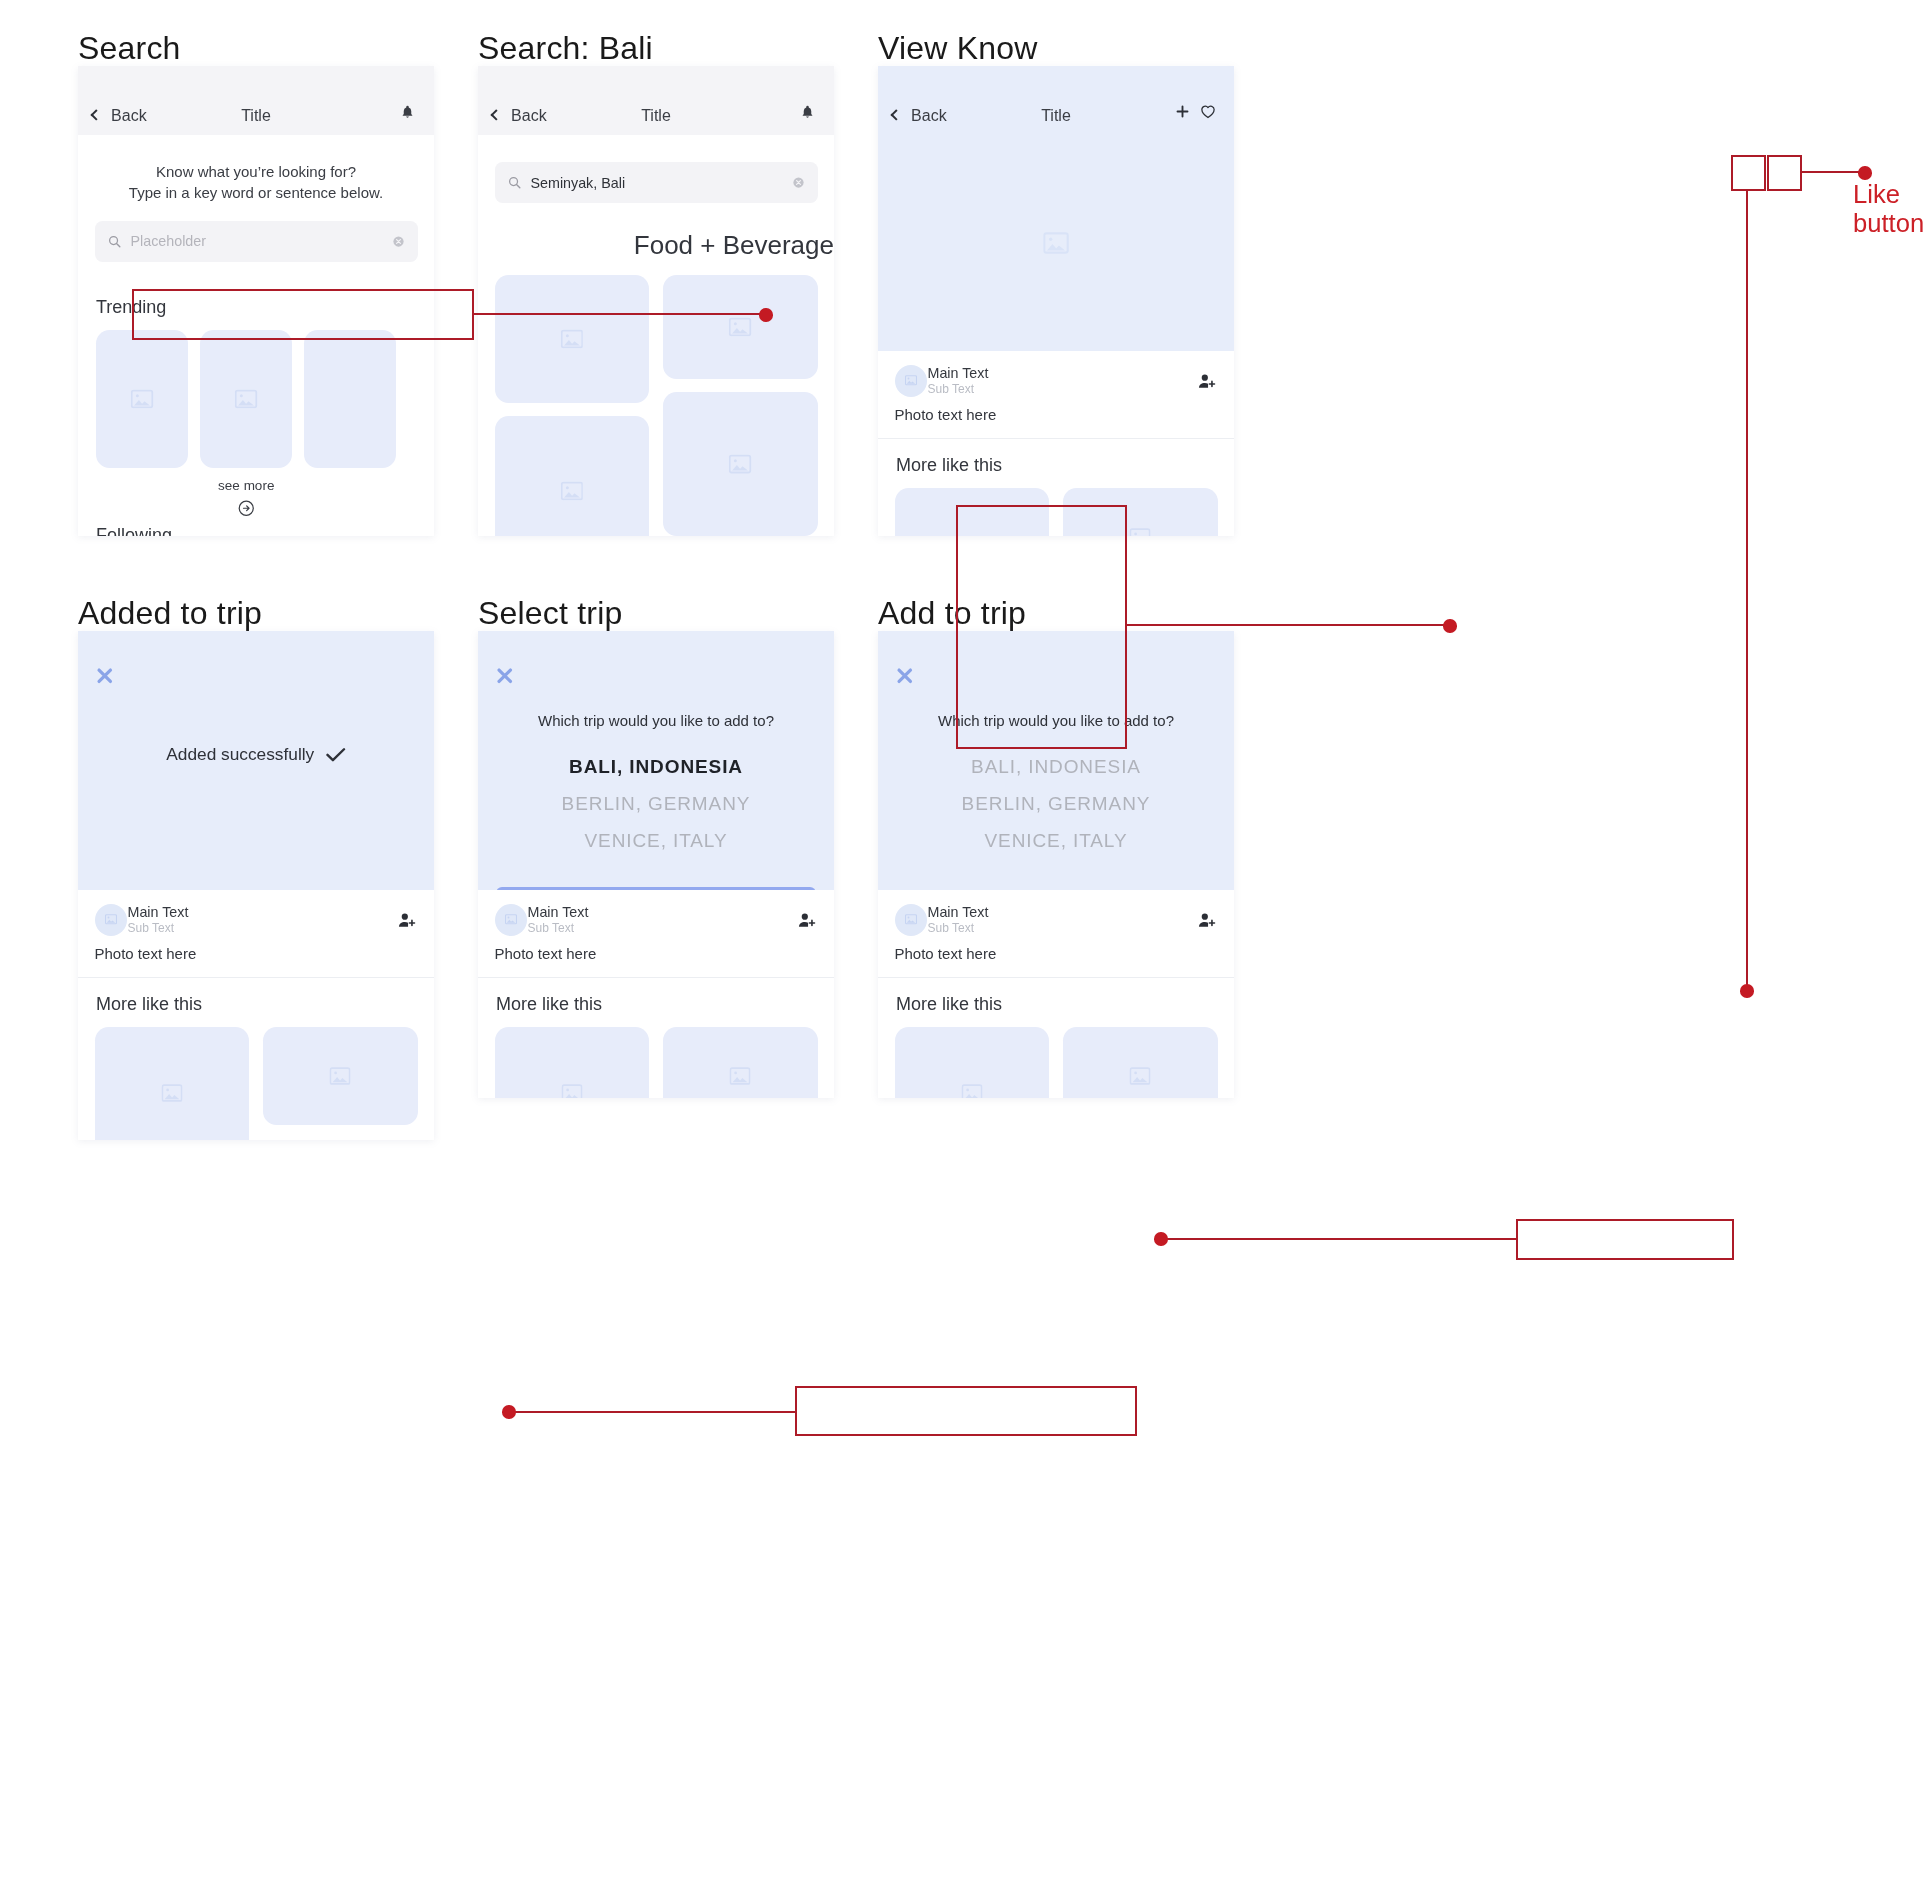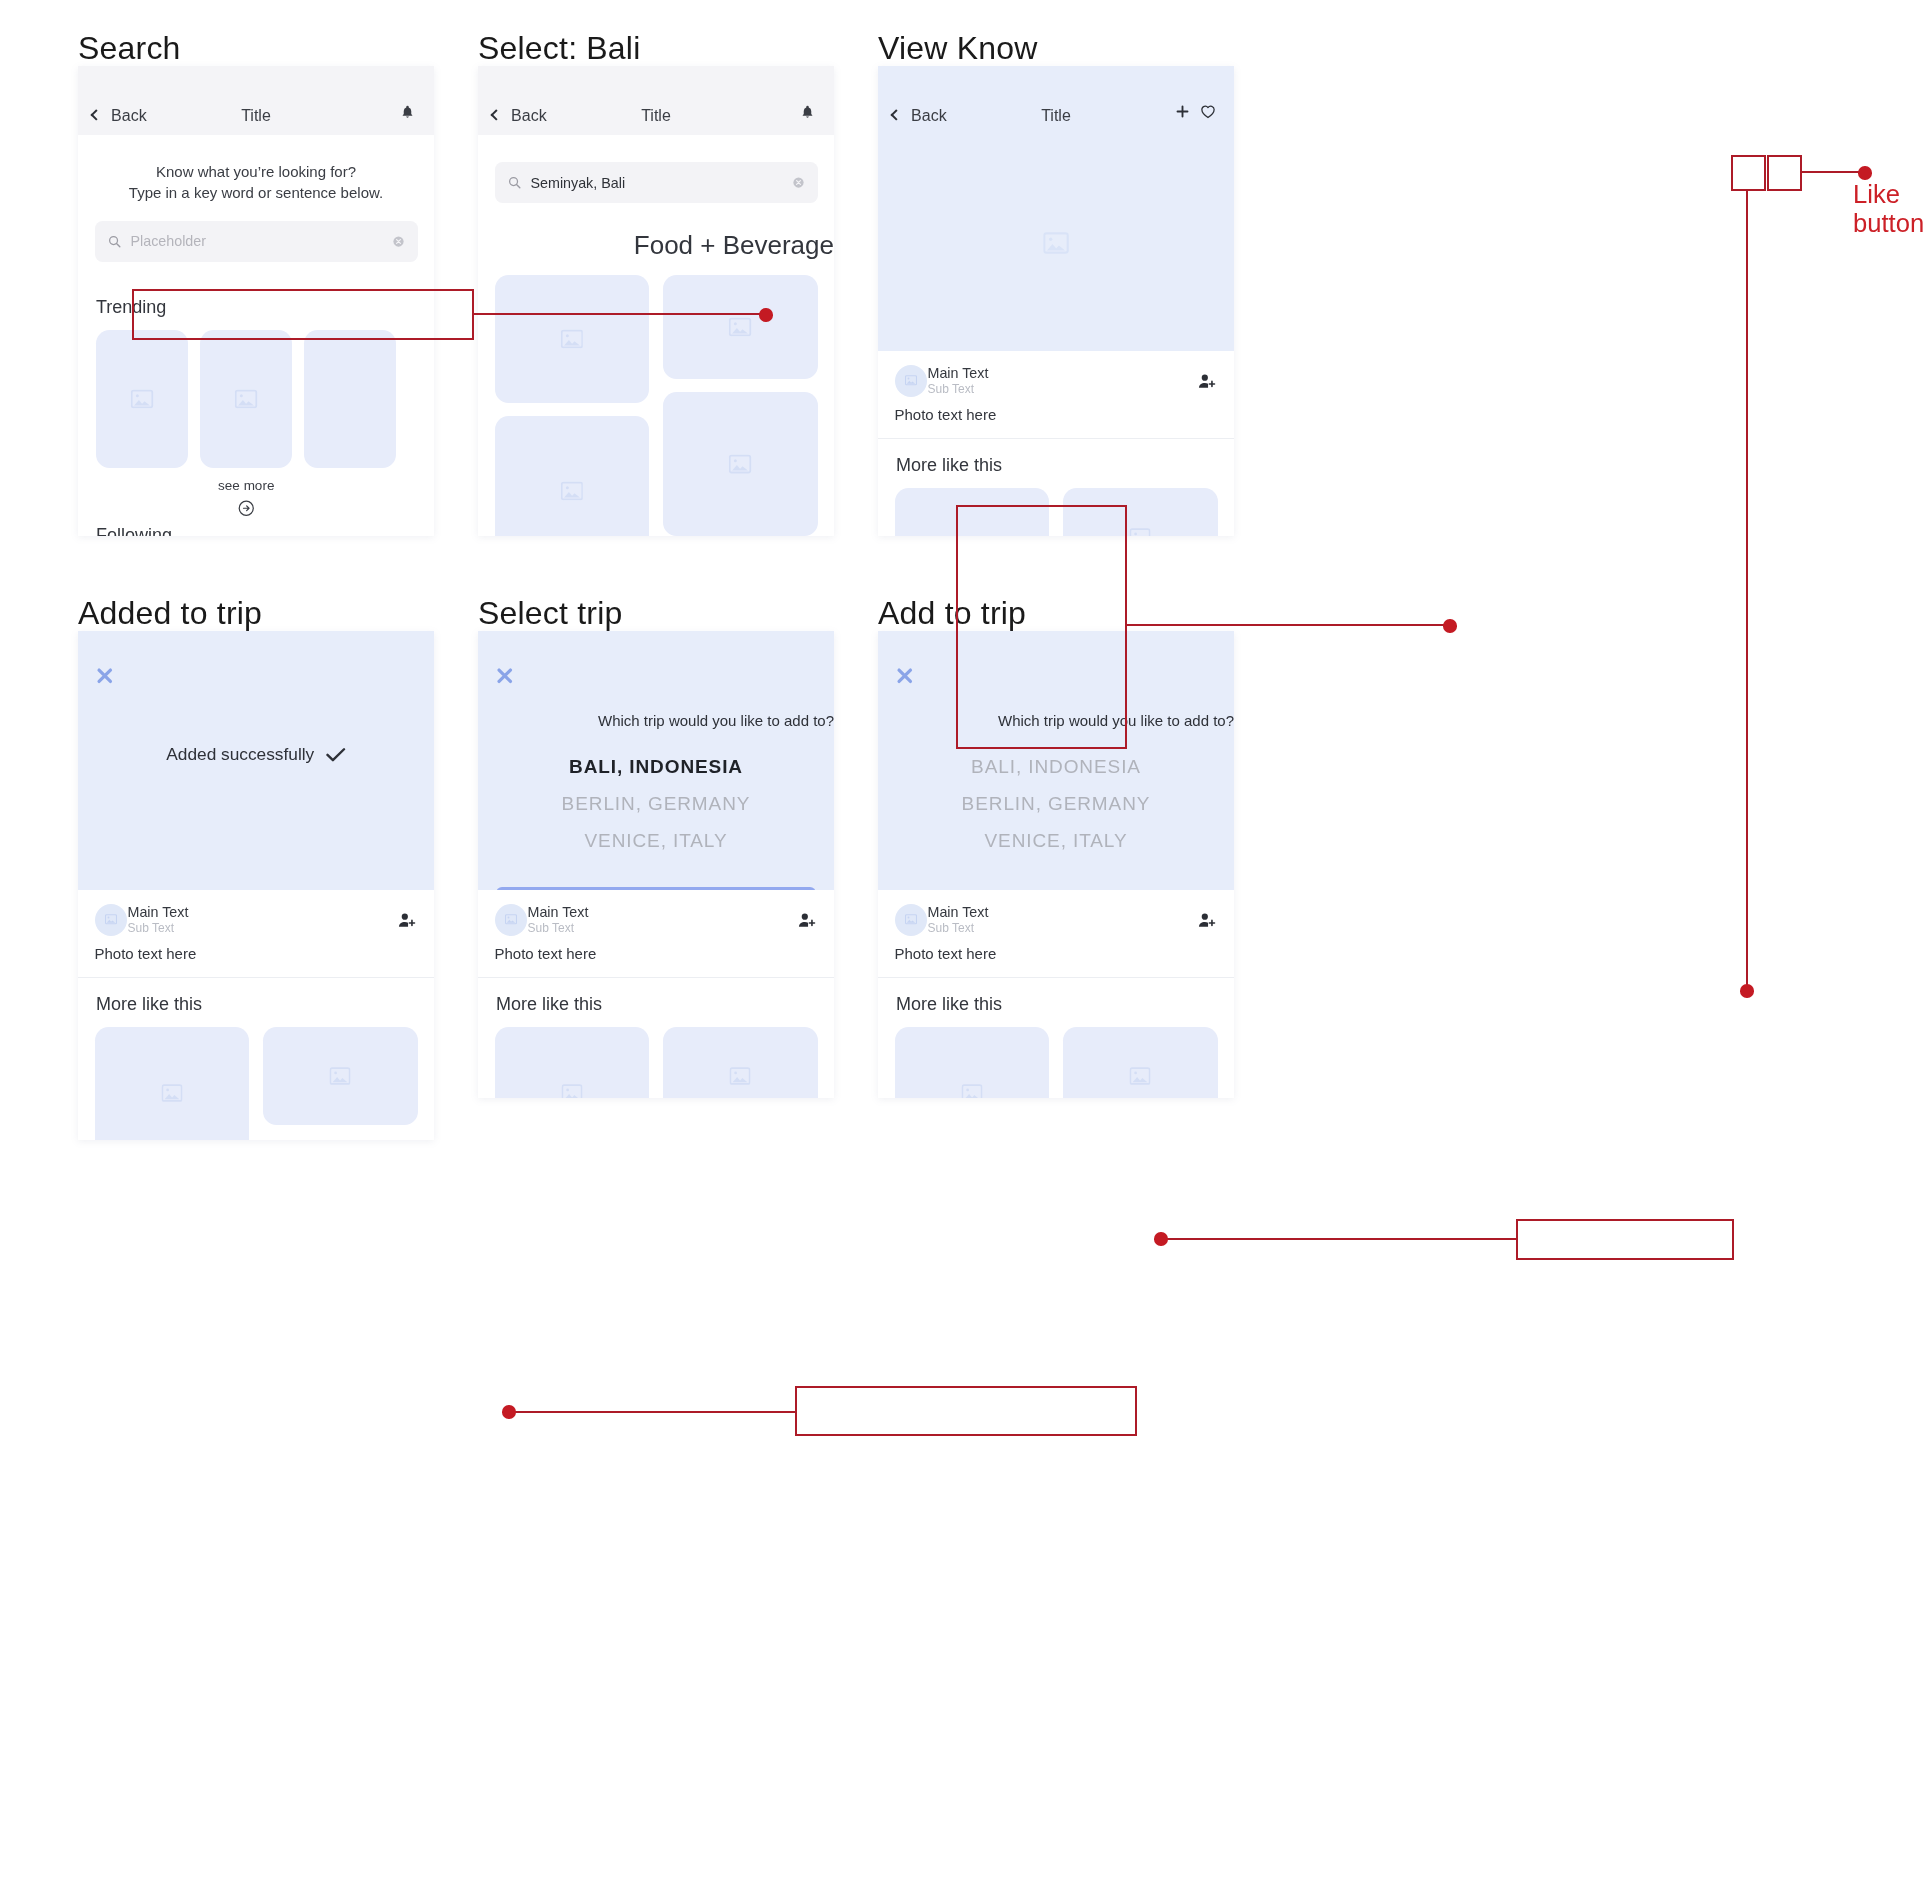--- a/index.html
+++ b/index.html
@@ -113,21 +113,21 @@
 
   .mlt-title { font-size: 18px; color: #33363d; padding: 16.5px 0 12px 18px; }
 
   
   .modal {
     background: #e7edfa;
     position: relative;
     padding: 0 0 19.5px 0;
   }
   .close-x { position: absolute; left: 16.5px; top: 35px; width: 19.5px; height: 19.5px; }
-  .modal-q { text-align: right; font-size: 15px; color: #2e3138; padding-top: 81px; }
+  .modal-q { text-align: center; font-size: 15px; color: #2e3138; padding-top: 81px; }
   .trip-list { margin-top: 27px; display: flex; flex-direction: column; gap: 15px; align-items: center; }
   .trip {
     font-size: 19px; letter-spacing: 0.9px; color: #b0b3bb; text-align: center;
   }
   .trip.active { color: #1f2228; font-weight: 700; }
   .add-btn {
     margin: 35px 18px 0 18px;
     height: 39px; border-radius: 6px; background: #93a9ef;
     display: flex; align-items: center; justify-content: center;
     color: #e6ecff; font-size: 14.3px;
@@ -150,21 +150,21 @@
     position: absolute; color: #cc2027; font-size: 25.6px; line-height: 1.12;
     font-weight: 400; white-space: pre-line;
   }
 </style>
 </head>
 <body>
 
 <div class="canvas">
 
   <div class="screen-title" style="left:78px; top:30px;">Search</div>
-  <div class="screen-title" style="left:478px; top:30px;">Select: Bali</div>
+  <div class="screen-title" style="left:478px; top:30px;">Search: Bali</div>
   <div class="screen-title" style="left:878px; top:30px;">View Know</div>
   <div class="screen-title" style="left:78px; top:595px;">Added to trip</div>
   <div class="screen-title" style="left:478px; top:595px;">Select trip</div>
   <div class="screen-title" style="left:878px; top:595px;">Add to trip</div>
 
   <div class="frame" style="left:78px; top:66px; height:470px;">
     <div class="navbar">
       <div class="nav-back">
         <span class="chev"></span>
         <span>Back</span>

